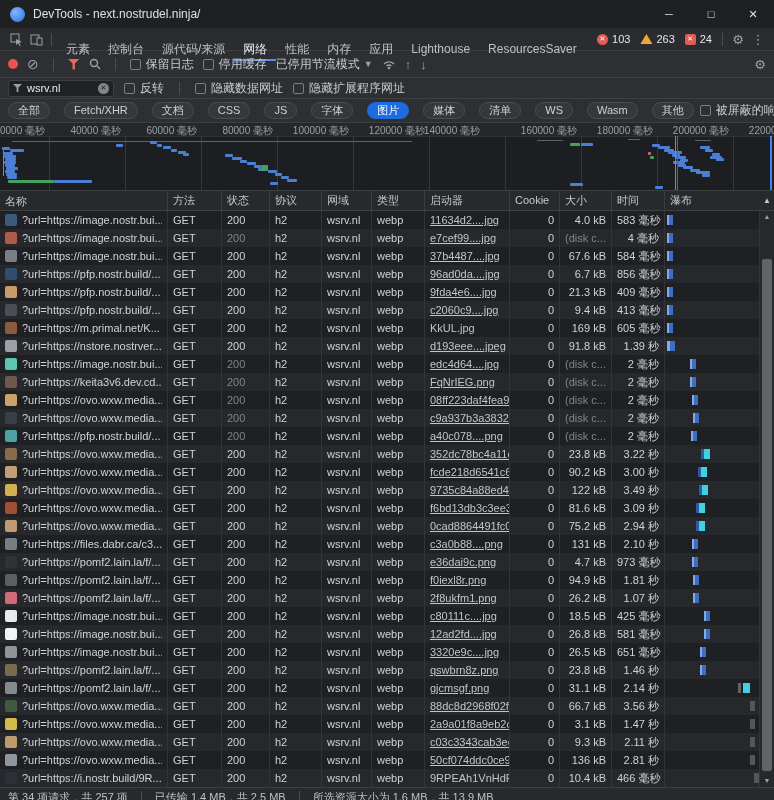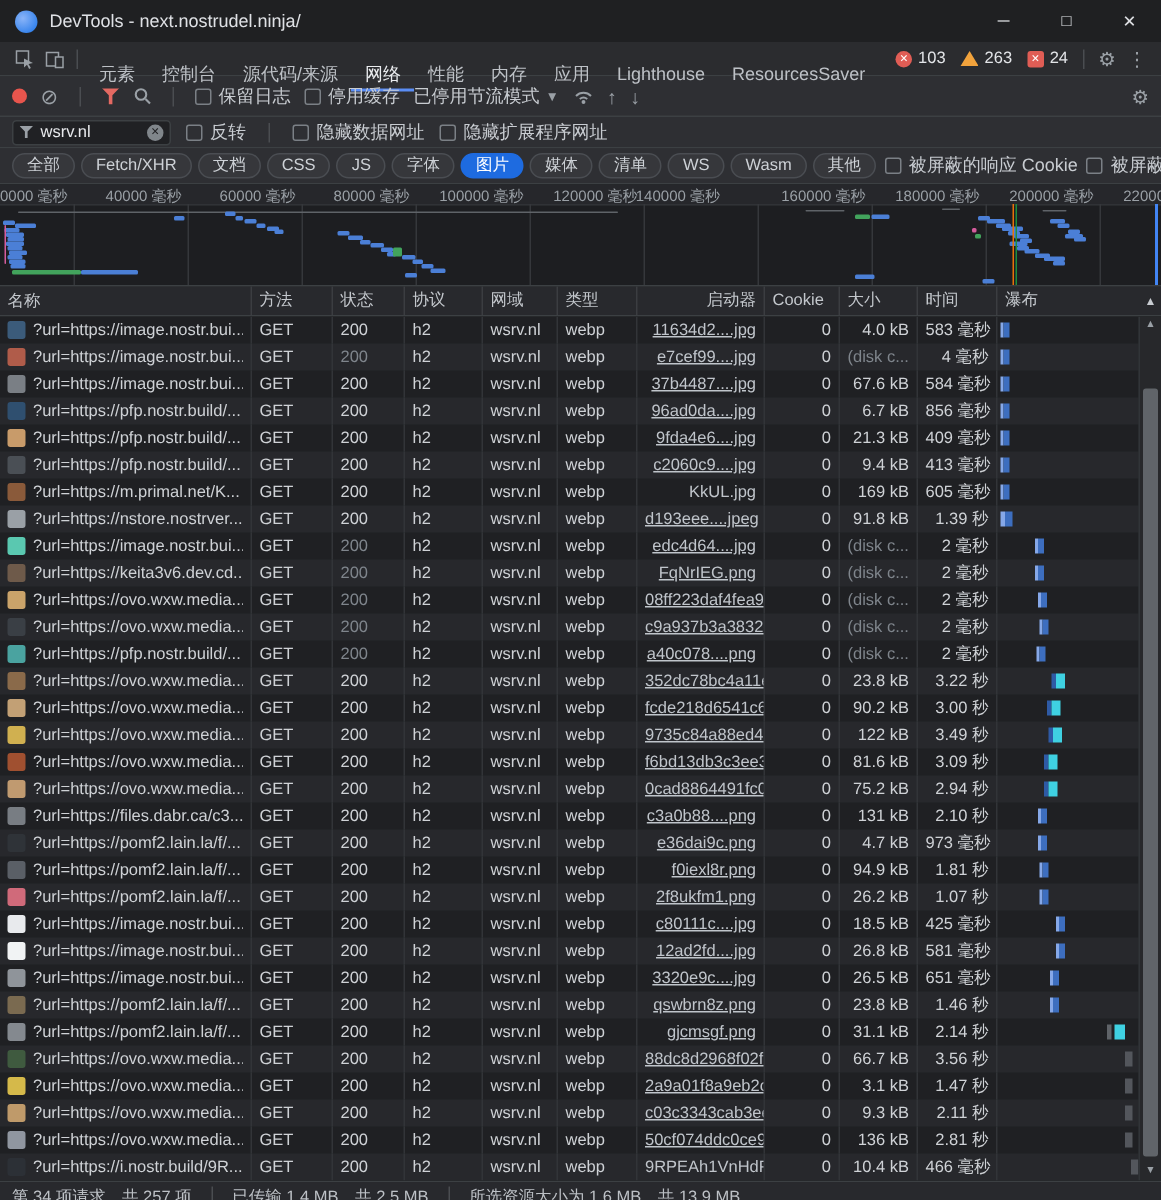--- a/index.html
+++ b/index.html
@@ -34,21 +34,21 @@
   .throttle{display:flex;align-items:center;gap:4px;font-size:12px;color:#c8ccd1;white-space:nowrap;}
   .dropar{color:#9aa0a6;font-size:9px;}
   .mlauto{margin-left:auto;}
 
   .filterrow{height:20px;background:#2e2f33;border-bottom:1px solid #3c4043;display:flex;align-items:center;padding:0 8px;gap:10px;}
   .searchbox{display:flex;align-items:center;gap:5px;background:#202124;border:1px solid #3c4043;border-radius:3px;height:15px;padding:0 4px;width:96px;font-size:11px;color:#e8eaed;}
   .sfunnel{width:9px;height:8px;background:#9aa0a6;clip-path:polygon(0 0,100% 0,60% 45%,60% 100%,40% 100%,40% 45%);flex:none;}
   .sclear{width:11px;height:11px;border-radius:50%;background:#80868b;color:#202124;font-size:7px;display:flex;align-items:center;justify-content:center;margin-left:auto;flex:none;}
 
   .chiprow{height:23px;background:#2e2f33;border-bottom:1px solid #3c4043;display:flex;align-items:center;padding:0 8px;gap:6px;}
-  .chips{display:flex;gap:4px;}
+  .chips{display:flex;gap:14px;}
   .chip{font-size:11px;color:#cdd1d6;background:#36373b;border:1px solid #4a4d52;border-radius:10px;padding:1px 9px;line-height:13px;white-space:nowrap;}
   .chip.active{background:#1e6be0;border-color:#1e6be0;color:#fff;}
 
   .overview{position:relative;height:67px;background:#1d1e21;border-bottom:1px solid #3c4043;overflow:hidden;}
   .ovruler{position:absolute;top:0;left:0;right:0;height:13px;background:#26272b;border-bottom:1px solid #303236;}
   .tick{position:absolute;top:1px;transform:translateX(-100%);font-size:10px;color:#9aa0a6;white-space:nowrap;}
   .gline{position:absolute;top:13px;bottom:0;width:1px;background:#35373b;}
   .vline{position:absolute;top:13px;bottom:0;}
   .obar{position:absolute;border-radius:1px;}
 
@@ -59,21 +59,21 @@
   .rows{position:relative;height:576px;overflow:hidden;background:#1f2023;}
   .rrow{display:flex;height:18px;}
   .r-even{background:#27282c;}
   .cell{box-sizing:border-box;padding:0 5px;border-right:1px solid #323438;font-size:11px;line-height:18px;color:#cfd2d6;overflow:hidden;white-space:nowrap;}
   .c-name{width:168px;display:flex;align-items:center;gap:5px;}
   .c-method{width:54px;}
   .c-status{width:48px;}
   .c-protocol{width:52px;}
   .c-domain{width:50px;}
   .c-type{width:53px;}
-  .c-initiator{width:85px;text-align:right;}
+  .c-initiator{width:85px;}
   .c-cookie{width:50px;}
   .c-size{width:52px;}
   .c-time{width:53px;}
   .c-waterfall{flex:1;position:relative;border-right:none;}
   .num{text-align:right;}
   .fav{width:12px;height:12px;border-radius:2px;flex:none;}
   .ntext{overflow:hidden;white-space:nowrap;}
   .ilink{text-decoration:underline;color:#c0c5cb;}
   .nounder{text-decoration:none;}
   .gray{color:#7f858c;}

